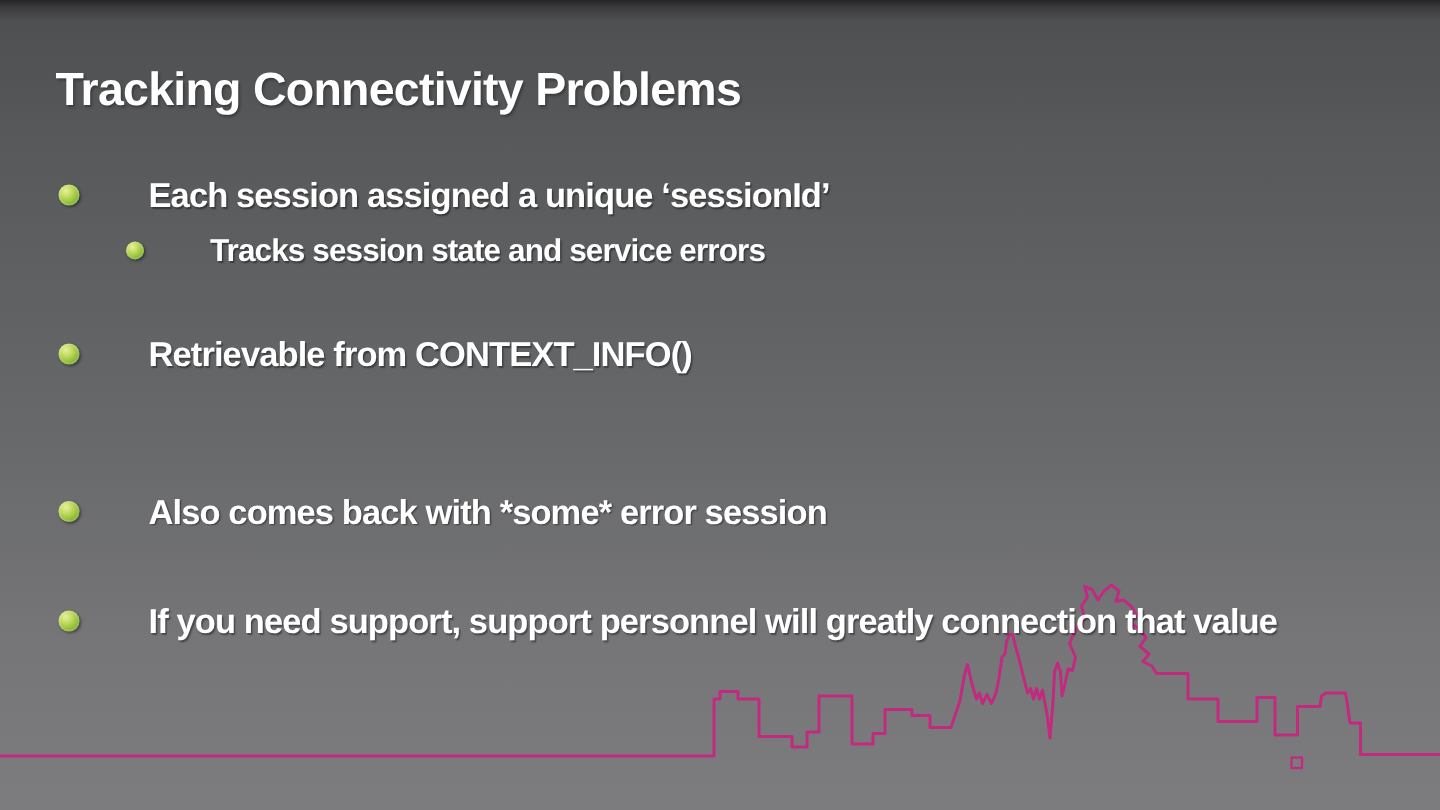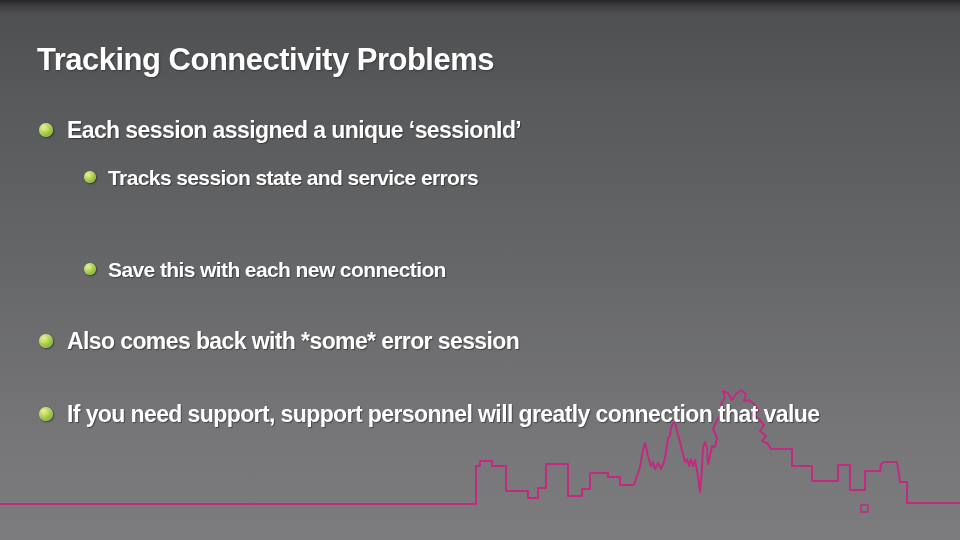--- a/index.html
+++ b/index.html
@@ -18,21 +18,21 @@
     position:absolute;top:26px;left:37px;
     color:#ffffff;font-size:31px;font-weight:700;letter-spacing:-0.5px;
     text-shadow:1px 1px 2px rgba(0,0,0,0.35);
     white-space:nowrap;
     margin-top:16px;
   }
   .bullets{position:absolute;top:0;left:0;width:100%;height:100%;}
   .row{position:absolute;left:0;width:930px;display:flex;align-items:flex-start;}
   .txt{
     color:#ffffff;font-weight:700;line-height:1.25;letter-spacing:-0.6px;
-    text-shadow:1px 1px 1px rgba(0,0,0,0.4);white-space:nowrap;
+    text-shadow:1px 1px 1px rgba(0,0,0,0.4);white-space:nowrap;margin-left:32px;
   }
   .dot{
     display:block;border-radius:50%;flex:none;
     background:radial-gradient(circle at 35% 30%, #e6f0a0 0%, #c6dd66 28%, #98c33e 58%, #76a42c 85%, #678d26 100%);
     box-shadow:1px 1px 2px rgba(0,0,0,0.45), inset 0 0 0 1px rgba(255,255,255,0.18);
   }
   .l1 .dot{width:14px;height:14px;margin-left:39px;margin-right:14px;margin-top:7px;}
   .l1 .txt{font-size:23px;}
   .l2 .dot{width:12px;height:12px;margin-left:84px;margin-right:12px;margin-top:6px;}
   .l2 .txt{font-size:21px;}
@@ -74,30 +74,30 @@
     <rect x="861" y="505" width="7" height="7" fill="none" stroke="#c22a80" stroke-width="1.5"></rect>
   </svg>
 
   <div class="bullets">
 
     <div class="row l1" style="top:116px">
       <span class="dot"></span>
       <span class="txt">Each session assigned a unique ‘sessionId’</span>
     </div>
 
-    <div class="row l2" style="top:165px">
+    <div class="row l2" style="top:155px">
       <span class="dot"></span>
       <span class="txt">Tracks session state and service errors</span>
     </div>
 
+    <div class="row l1" style="top:222px">
+      <span class="dot"></span>
+      <span class="txt">Retrievable from CONTEXT_INFO()</span>
+    </div>
 
-    <div class="row l2" style="top:257px">
-      <span class="dot"></span>
-      <span class="txt">Save this with each new connection</span>
-    </div>
 
     <div class="row l1" style="top:327px">
       <span class="dot"></span>
       <span class="txt">Also comes back with *some* error session</span>
     </div>
 
     <div class="row l1" style="top:400px">
       <span class="dot"></span>
       <span class="txt">If you need support, support personnel will greatly connection that value</span>
     </div>

